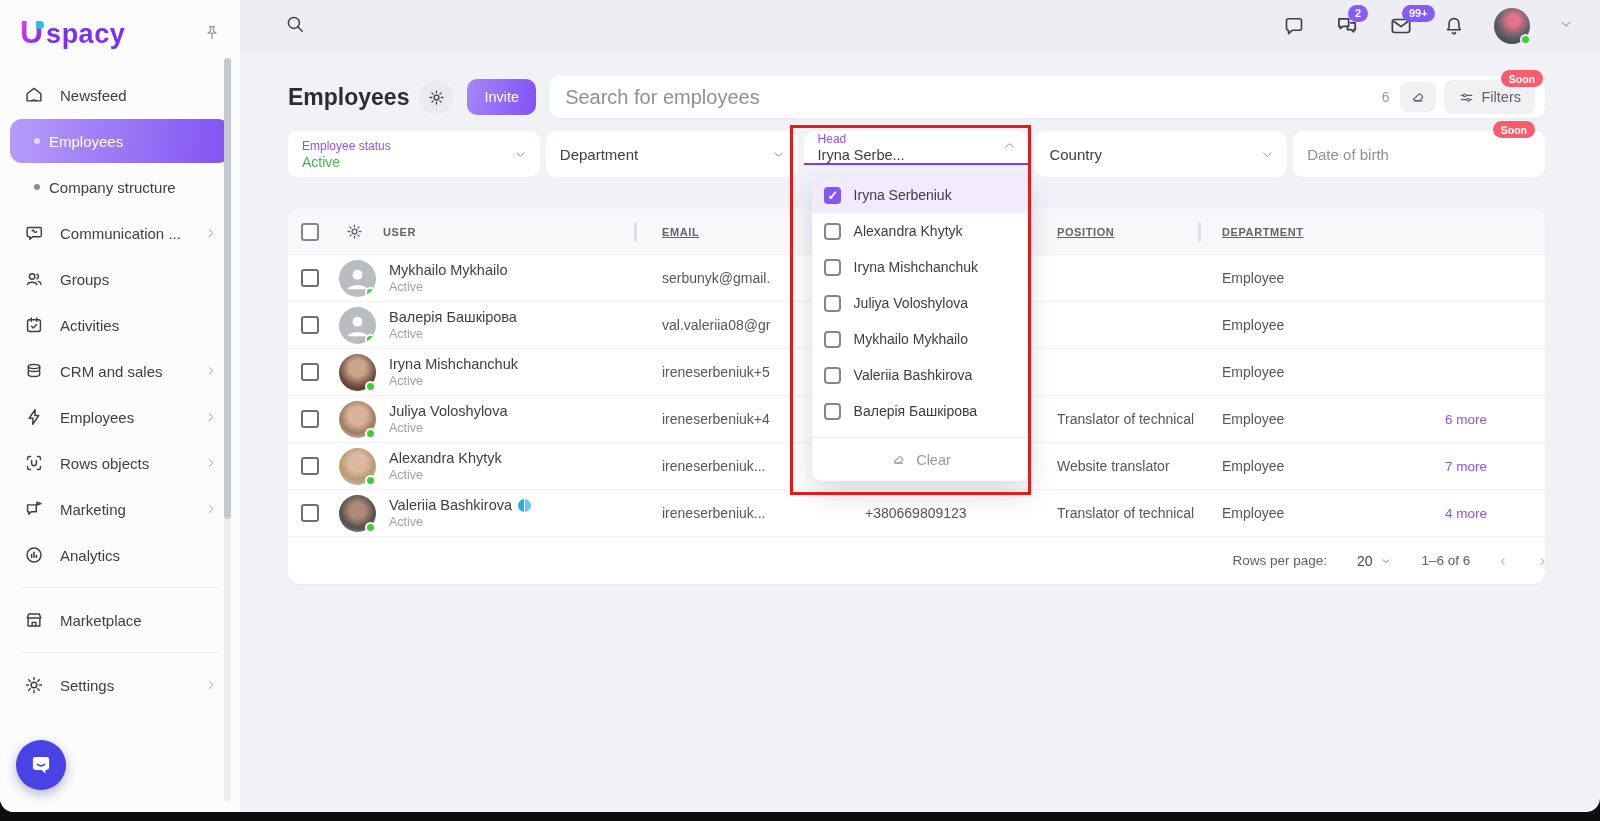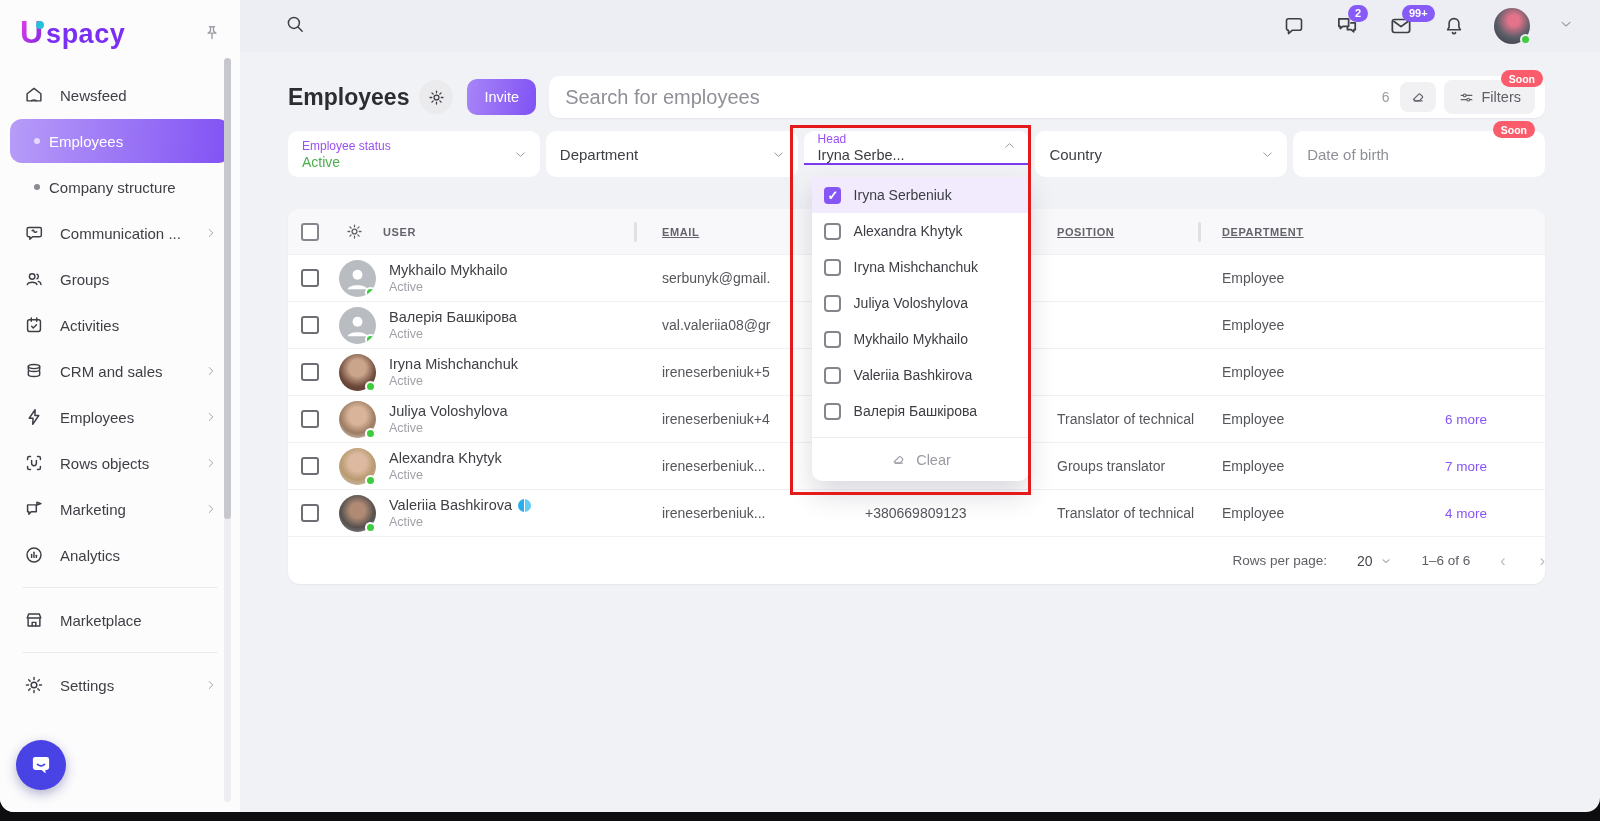--- a/index.html
+++ b/index.html
@@ -558,21 +558,21 @@
           <span class="avatar av-p3">
               <span class="dot"></span>
             </span>
           <span>
               <span class="u-name">Alexandra Khytyk</span>
               <div class="u-status">Active</div>
             </span>
         </div>
         <span class="c-email">ireneserbeniuk...</span>
         <span class="c-phone"></span>
-        <span class="c-pos">Groups translator</span>
+        <span class="c-pos">Website translator</span>
         <span class="c-dep">Employee</span>
         <span class="c-more">7 more</span>
       </div>
 
       <div class="trow">
         <span class="c-check">
             <span class="rowcb"></span>
           </span>
         <div class="c-user">
           <span class="avatar av-p4">

